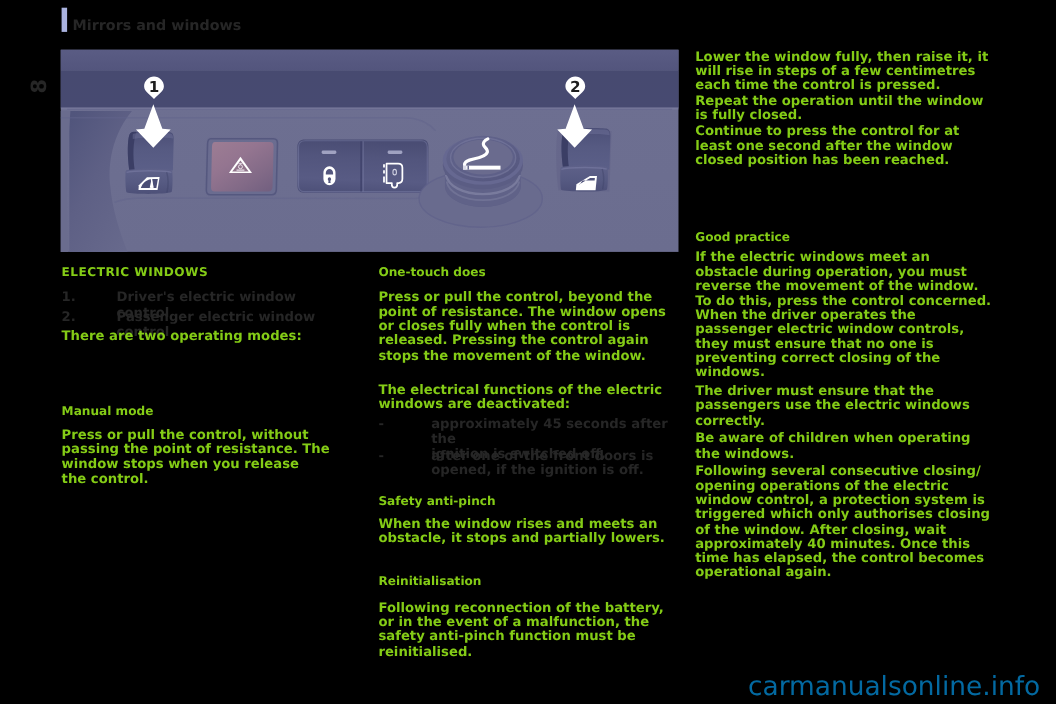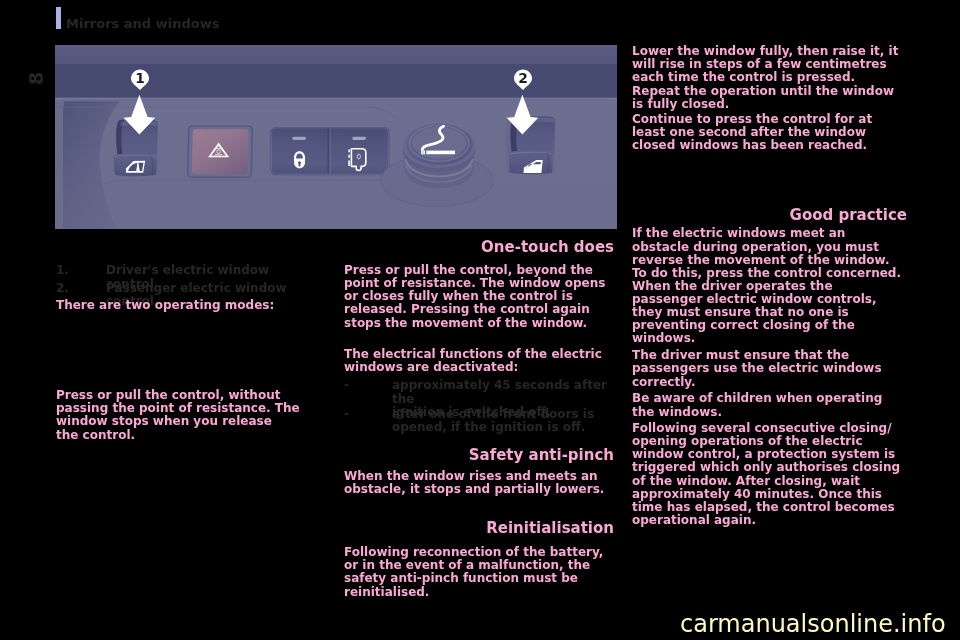--- a/index.html
+++ b/index.html
@@ -14,30 +14,30 @@
   .hdr-title{position:absolute;left:66px;top:17.2px;font-size:13px;font-weight:bold;
              color:#262626;line-height:13px;}
   .pgnum{position:absolute;left:27px;top:85px;font-size:19px;font-weight:bold;color:#262626;
          transform:rotate(-90deg);transform-origin:left top;line-height:19px;}
 
   
   .photo{position:absolute;left:55px;top:45px;width:562px;height:184px;}
   .photo svg{display:block;}
 
   
-  .blk{position:absolute;color:#f9a8d4;white-space:pre-line;font-weight:bold;}
+  .blk{position:absolute;color:#84cc16;white-space:pre-line;font-weight:bold;}
   .body{font-size:12px;line-height:13.2px;}
-  .head{font-size:15px;line-height:15px;text-align:right;}
+  .head{font-size:11px;line-height:15px;}
   .caps{letter-spacing:0.45px;}
   .item{position:absolute;color:#262626;font-size:12px;line-height:13.2px;
         font-weight:bold;white-space:normal;}
   .item .n{position:absolute;left:0;top:0;white-space:pre;}
   .item .t{display:block;white-space:pre-line;margin-left:24px;}
 
-  .wm{position:absolute;left:680px;top:611px;font-size:24px;color:#fef9c3;
+  .wm{position:absolute;left:680px;top:611px;font-size:24px;color:#0369a1;
       font-weight:normal;font-family:"DejaVu Sans",sans-serif;line-height:26px;}
 
 </style>
 </head>
 <body>
 
 <div class="page">
 
   <div class="hdr-bar"></div>
   <div class="hdr-title">Mirrors and windows</div>
@@ -273,32 +273,34 @@
   </g>
   <g>
     <path d="M468 24.5 C472.9 24.5 477 28.6 477 33.5 C477 38.3 471.2 41.4 468 45
              C464.8 41.4 459 38.3 459 33.5 C459 28.6 463.1 24.5 468 24.5 Z" fill="#ffffff"></path>
     <text x="468" y="38.3" font-family="DejaVu Sans, sans-serif" font-size="13.8" font-weight="bold" fill="#1d1d1d" text-anchor="middle">2</text>
   </g>
 </svg>
 
   </div>
 
+  <div class="blk head caps" style="left:56px;top:240.3px;width:262px">ELECTRIC WINDOWS</div>
 
   <div class="item" style="left:56px;top:264.4px;width:262px;padding-left:26px;box-sizing:border-box">
     <span class="n">1.</span>
     <span class="t">Driver's electric window control</span>
   </div>
   <div class="item" style="left:56px;top:281.5px;width:262px;padding-left:26px;box-sizing:border-box">
     <span class="n">2.</span>
     <span class="t">Passenger electric window control</span>
   </div>
 
   <div class="blk body" style="left:56px;top:298.5px;width:262px">There are two operating modes:</div>
 
+  <div class="blk head" style="left:56px;top:365.8px;width:262px">Manual mode</div>
   <div class="blk body" style="left:56px;top:388.9px;width:262px">Press or pull the control, without
 passing the point of resistance. The
 window stops when you release
 the control.</div>
 
   <div class="blk head" style="left:344px;top:240px;width:270px">One-touch does</div>
   <div class="blk body" style="left:344px;top:348.1px;width:270px">The electrical functions of the electric
 windows are deactivated:</div>
 
   <div class="blk body" style="left:344px;top:263.8px;width:270px">Press or pull the control, beyond the
@@ -328,21 +330,21 @@
 safety anti-pinch function must be
 reinitialised.</div>
 
   <div class="blk body" style="left:632px;top:44.9px;width:275px">Lower the window fully, then raise it, it
 will rise in steps of a few centimetres
 each time the control is pressed.
 Repeat the operation until the window
 is fully closed.</div>
   <div class="blk body" style="left:632px;top:113px;width:275px">Continue to press the control for at
 least one second after the window
-closed windows has been reached.</div>
+closed position has been reached.</div>
 
   <div class="blk head" style="left:632px;top:207.9px;width:275px">Good practice</div>
   <div class="blk body" style="left:632px;top:227.4px;width:275px">If the electric windows meet an
 obstacle during operation, you must
 reverse the movement of the window.
 To do this, press the control concerned.</div>
   <div class="blk body" style="left:632px;top:279.5px;width:275px">When the driver operates the
 passenger electric window controls,
 they must ensure that no one is
 preventing correct closing of the

